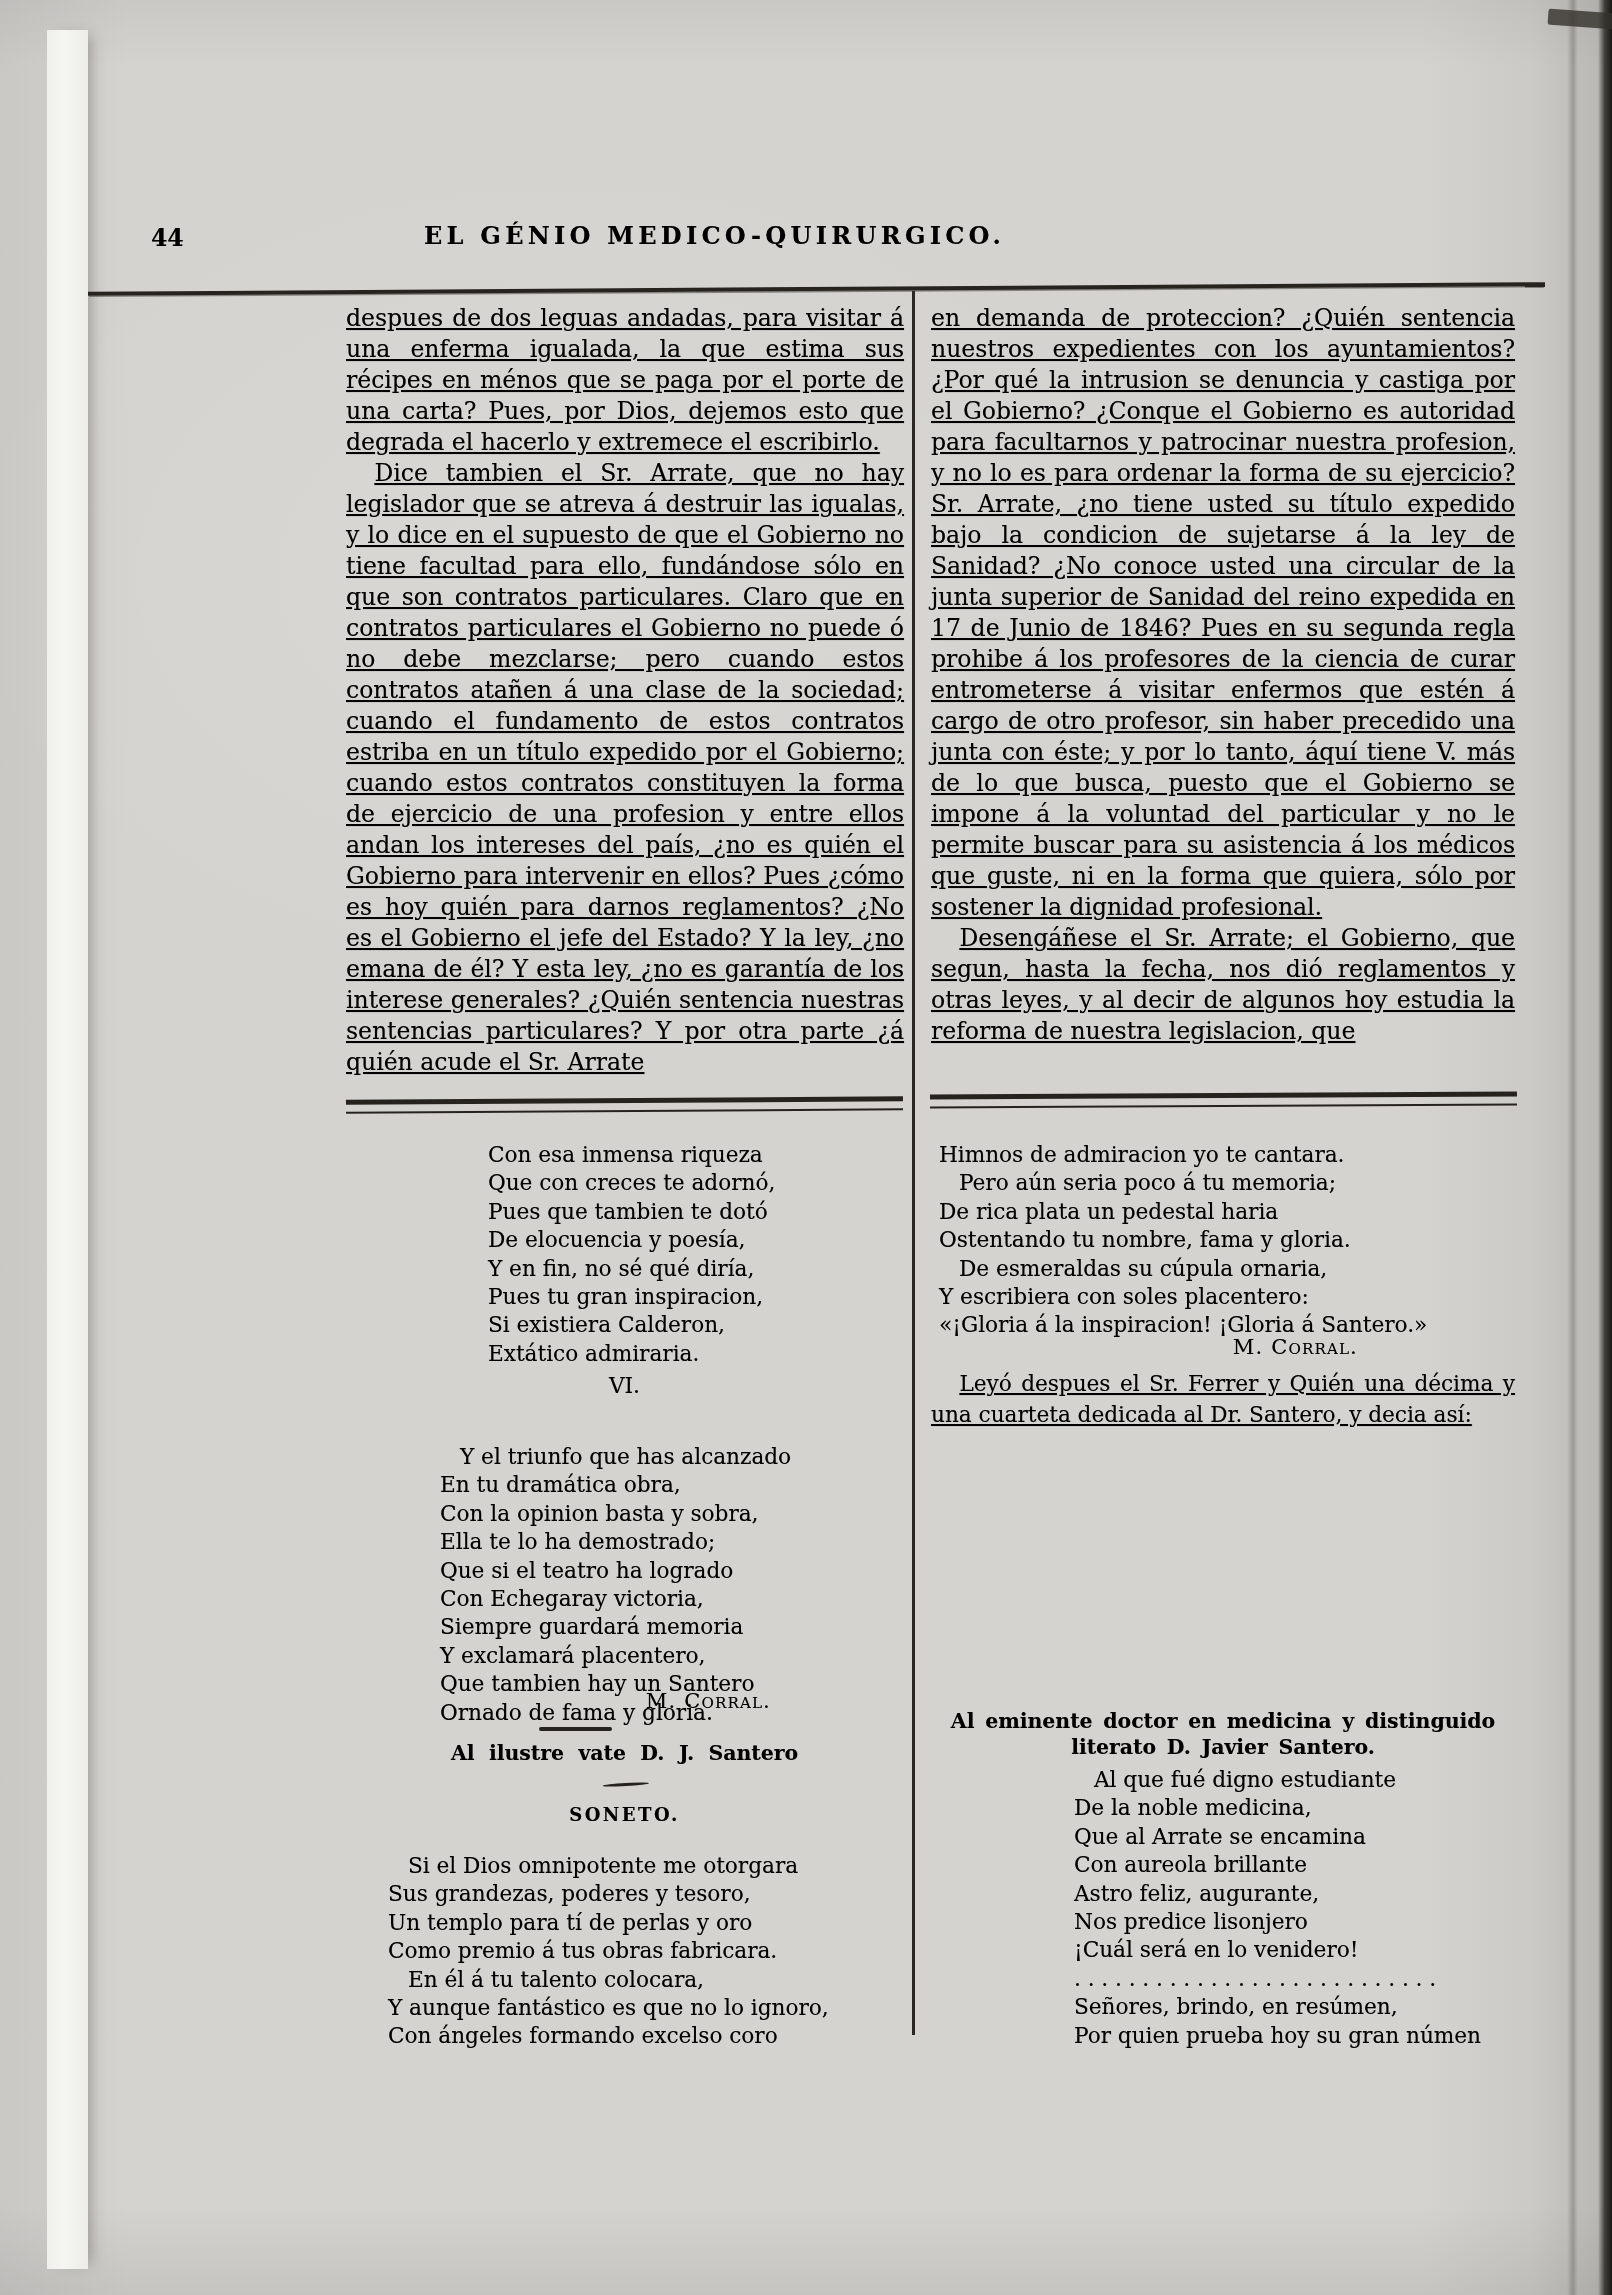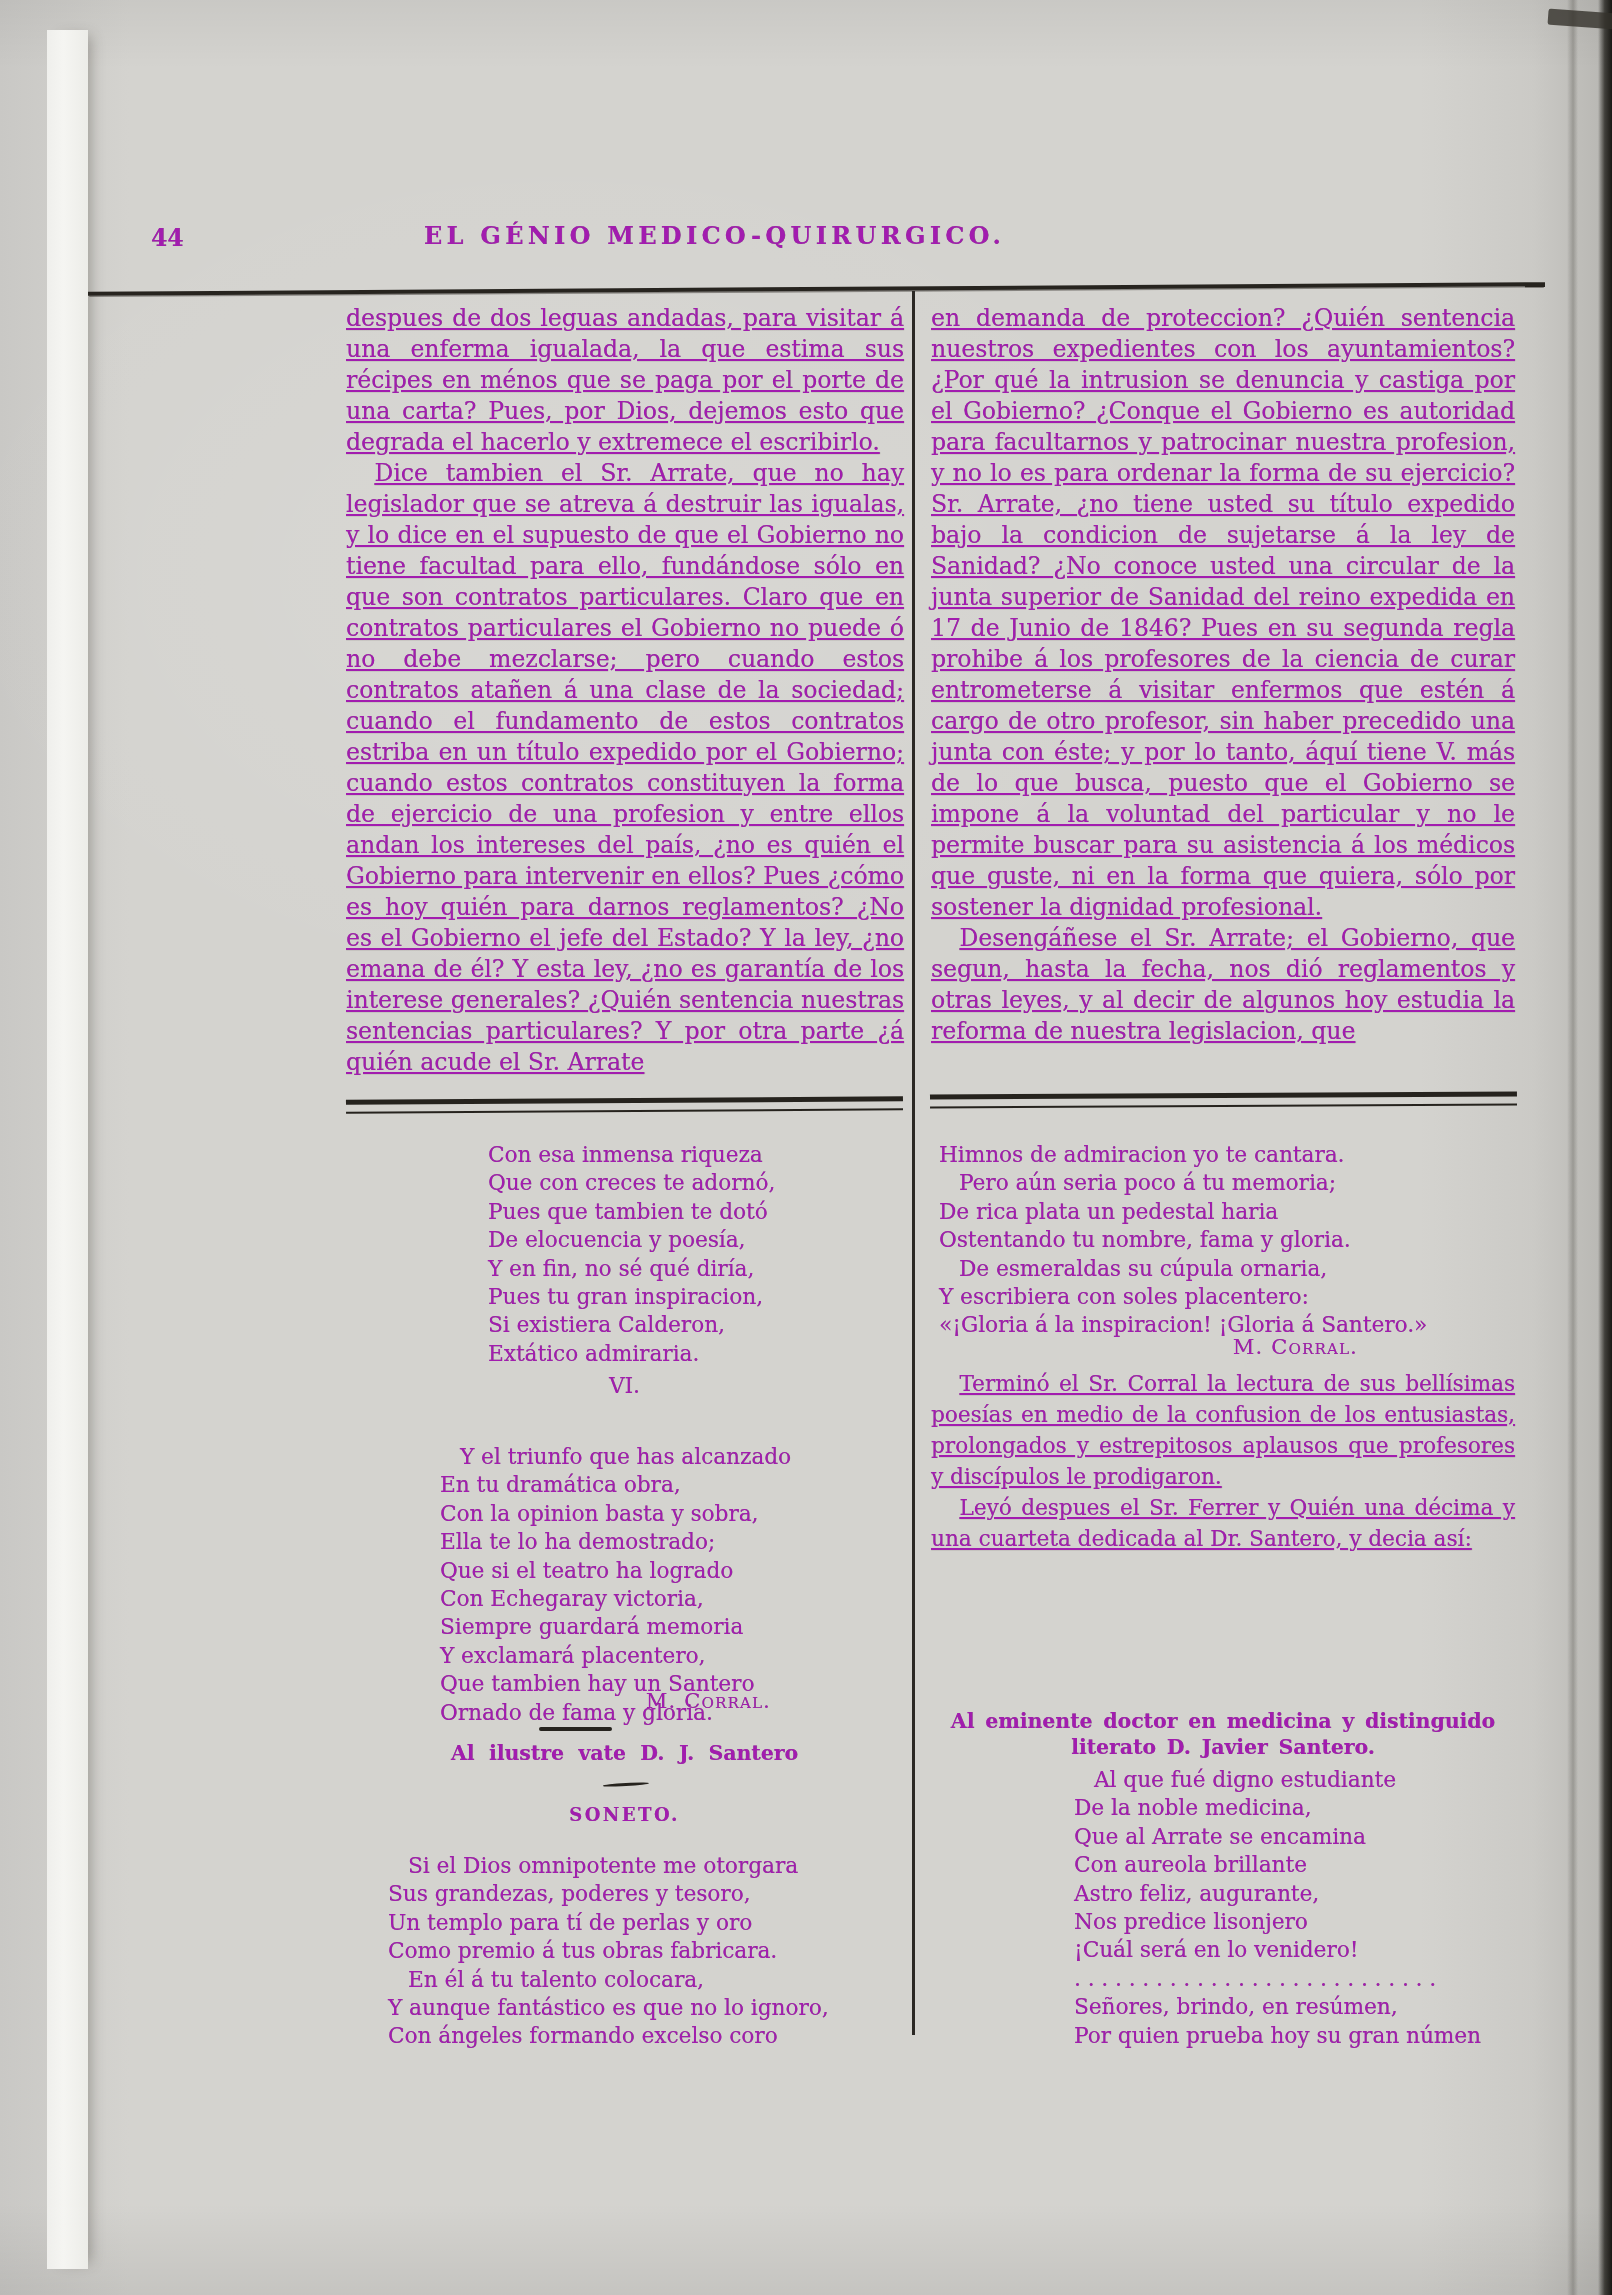--- a/index.html
+++ b/index.html
@@ -26,21 +26,21 @@
     background:linear-gradient(to right, rgba(0,0,0,0), rgba(92,90,84,.38) 55%, rgba(0,0,0,0));
   }
   .binding-edge-right{
     position:absolute;left:1598px;top:0;width:15px;height:2295px;
     background:linear-gradient(to right, rgba(26,25,20,0), rgba(26,25,20,.75) 45%, #14130f);
   }
   .corner-mark-tr{
     position:absolute;left:1548px;top:11px;width:68px;height:16px;
     background:#34322c;opacity:.8;transform:rotate(4deg);border-radius:2.5px;
   }
-  .ink{color:#a21caf;text-shadow:0.2px 0.2px 0.4px rgba(42,38,31,.45);}
+  .ink{color:#000000;text-shadow:0.2px 0.2px 0.4px rgba(42,38,31,.45);}
   .pagenum{position:absolute;left:151px;top:224px;font-size:23.5px;font-weight:bold;}
   .jtitle{
     position:absolute;left:396px;top:221px;width:637px;text-align:center;
     font-size:24px;font-weight:bold;letter-spacing:4.3px;white-space:nowrap;
   }
   .rule-header{
     position:absolute;left:88px;top:287px;width:1457px;height:4.3px;
     background:#27241f;transform:rotate(-0.38deg);
     box-shadow:0 2.5px 0 -1.2px rgba(39,36,31,.45);
   }
@@ -157,21 +157,20 @@
   <div class="ln">De rica plata un pedestal haria</div>
   <div class="ln">Ostentando tu nombre, fama y gloria.</div>
   <div class="ln ind">De esmeraldas su cúpula ornaria,</div>
   <div class="ln">Y escribiera con soles placentero:</div>
   <div class="ln">«¡Gloria á la inspiracion! ¡Gloria á Santero.»</div>
 </div>
 
 <div class="signature ink" style="left:931px;top:1335px;width:427px;">M. Corral.</div>
 
 <div class="prose ink" style="left:931px;top:1368px;width:584px;font-size:21.6px;">
-  <p>Terminó el Sr. Corral la lectura de sus bellísimas poesías en medio de la confusion de los entusiastas, prolongados y estrepitosos aplausos que profesores y discípulos le prodigaron.</p>
   <p>Leyó despues el Sr. Ferrer y Quién una décima y una cuarteta dedicada al Dr. Santero, y decia así:</p>
 </div>
 
 <div class="ded-heading-right ink">
   <div>Al eminente doctor en medicina y distinguido</div>
   <div>literato D. Javier Santero.</div>
 </div>
 
 <div class="poem ink" style="left:1074px;top:1766px;">
   <div class="ln ind">Al que fué digno estudiante</div>

